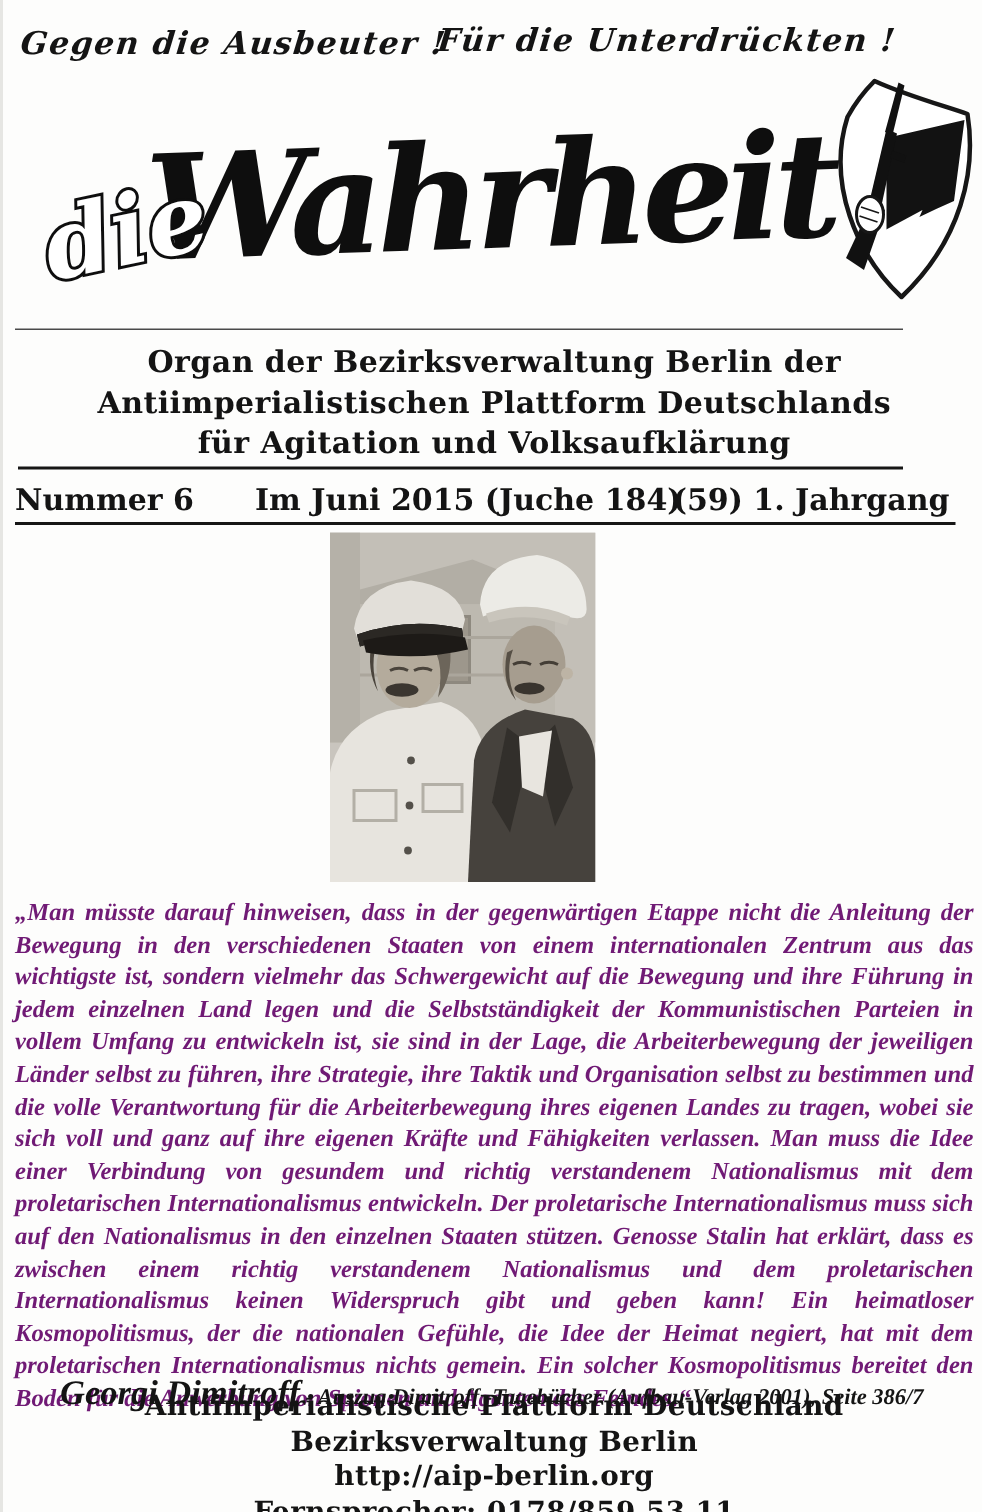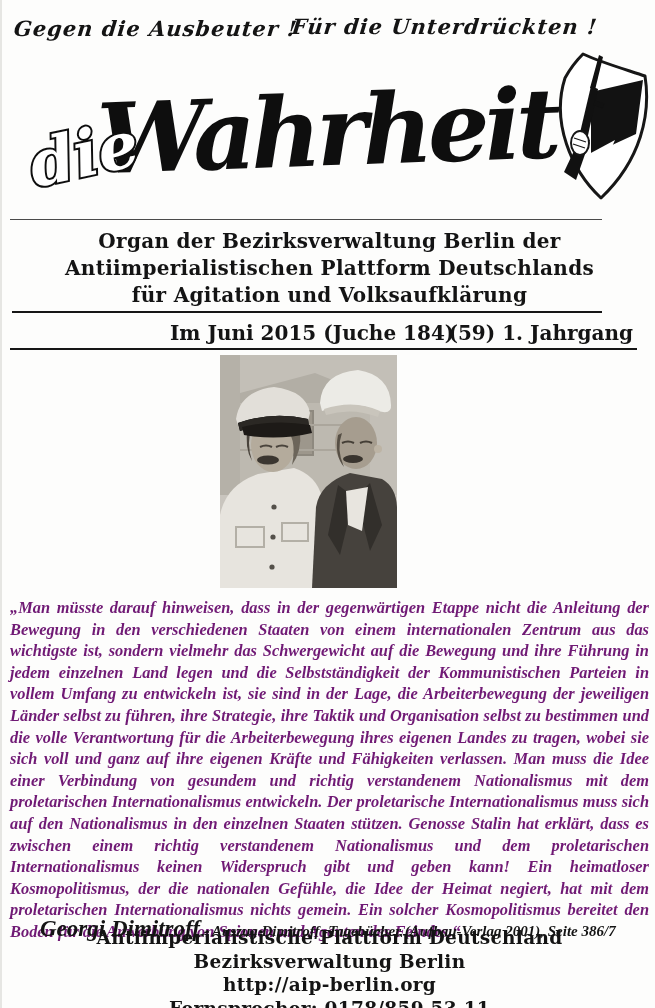--- a/index.html
+++ b/index.html
@@ -138,20 +138,21 @@
   <div id="rule-top" class="abs rule"></div>
 
   <div id="organ-block" class="abs">
     <div>Organ der Bezirksverwaltung Berlin der</div>
     <div>Antiimperialistischen Plattform Deutschlands</div>
     <div>für Agitation und Volksaufklärung</div>
   </div>
 
   <div id="rule-organ" class="abs rule"></div>
 
+  <div id="issue-number" class="abs issue-text">Nummer 6</div>
   <div id="issue-date" class="abs issue-text">Im Juni 2015 (Juche 184)</div>
   <div id="issue-volume" class="abs issue-text">(59) 1. Jahrgang</div>
   <div id="rule-issue" class="abs rule"></div>
 
   <svg id="photo-frame" class="abs" width="177" height="233" viewBox="0 0 177 233">
     <rect x="0" y="0" width="177" height="233" fill="#c9c5be"></rect>
 
     <rect x="0" y="0" width="177" height="140" fill="#c3bfb7"></rect>
     <polygon points="20,38 95,18 150,40 150,48 20,48" fill="#b2aea5"></polygon>
     <rect x="20" y="48" width="130" height="95" fill="#bdb9b0"></rect>

